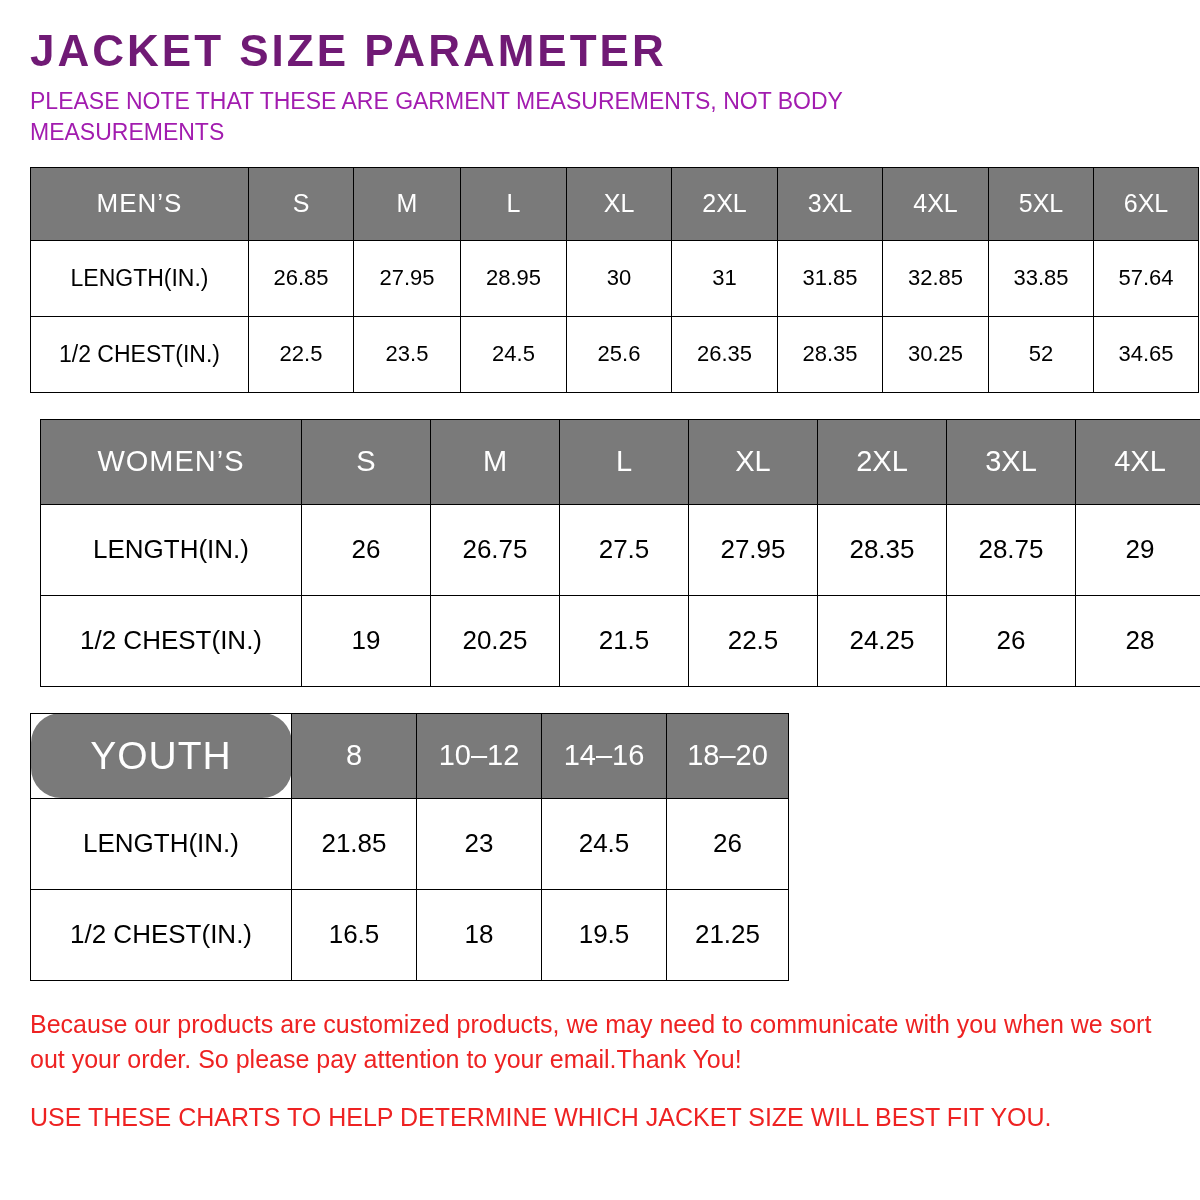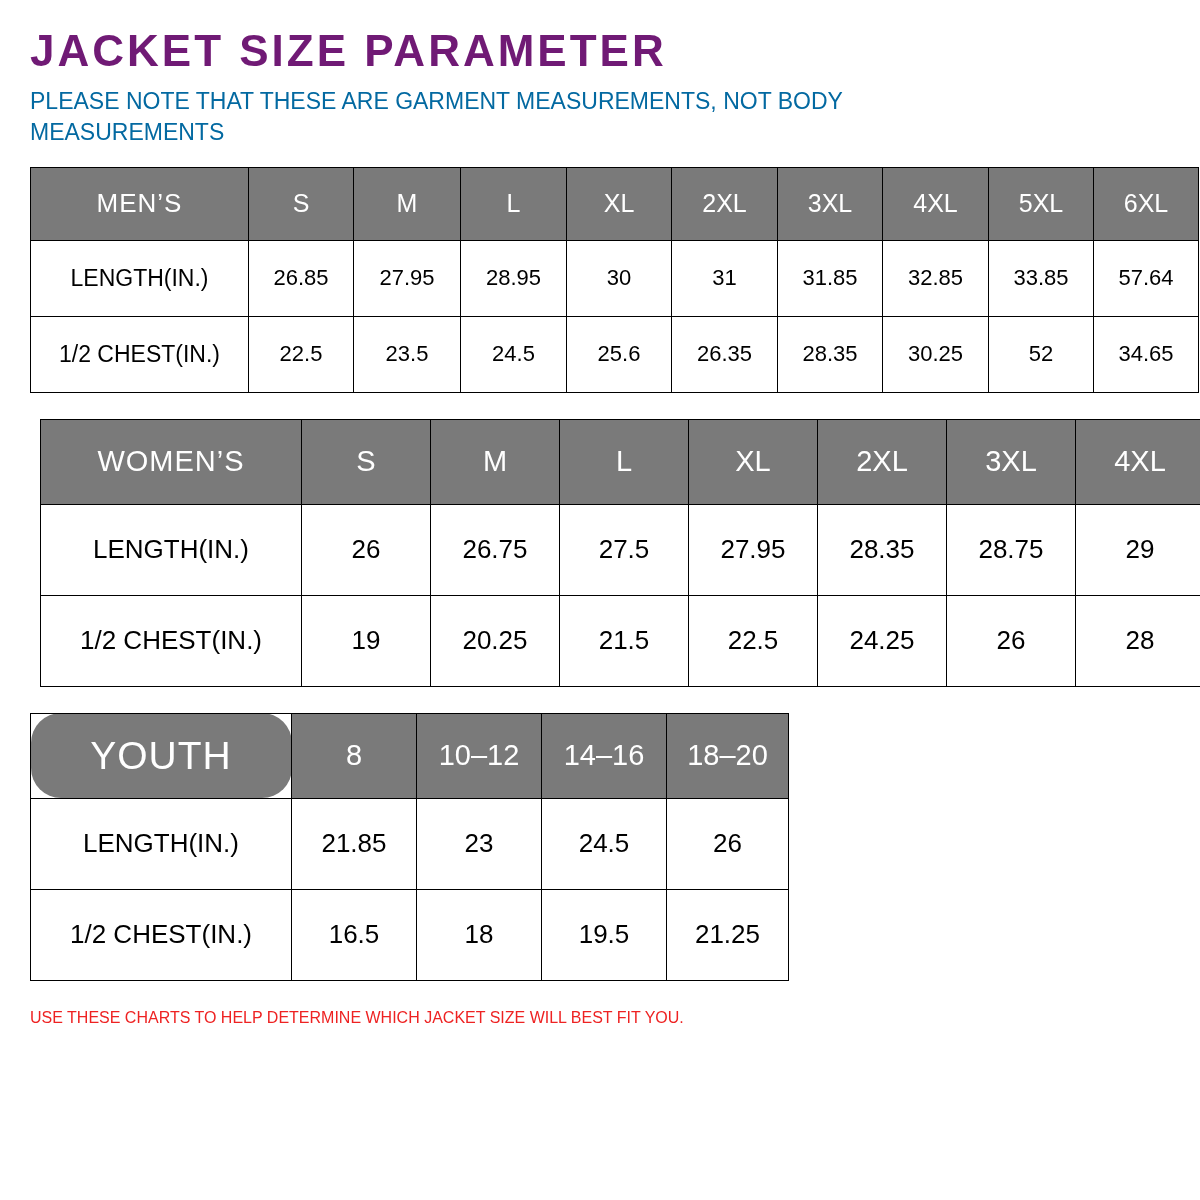--- a/index.html
+++ b/index.html
@@ -24,21 +24,21 @@
   .title {
     font-size: 44px;
     font-weight: bold;
     letter-spacing: 3px;
     color: #701a75;
     line-height: 1.05;
     margin: 0 0 12px 0;
     white-space: nowrap;
   }
   .subnote {
-    color: #0369a1;
+    color: #a21caf;
     font-size: 23px;
     line-height: 1.32;
     max-width: 930px;
     margin: 0 0 20px 0;
   }
   table.size-table {
     border-collapse: collapse;
     table-layout: fixed;
     margin-bottom: 26px;
     border: 1px solid #000000;
@@ -75,21 +75,21 @@
 
   .footnote {
     color: #ee2222;
     font-size: 25px;
     line-height: 1.42;
     margin: 6px 0 0 0;
     max-width: 1140px;
   }
   .footnote2 {
     color: #ee2222;
-    font-size: 16px;
+    font-size: 25px;
     line-height: 1.4;
     margin: 22px 0 0 0;
     max-width: 1140px;
   }
 </style>
 </head>
 <body>
 
 <div class="page">
 
@@ -198,15 +198,16 @@
       <tr>
         <td class="lbl">1/2 CHEST(IN.)</td>
         <td>16.5</td>
         <td>18</td>
         <td>19.5</td>
         <td>21.25</td>
       </tr>
     </tbody>
   </table>
 
+  <p class="footnote">Because our products are customized products, we may need to communicate with you when we sort out your order. So please pay attention to your email.Thank You!</p>
   <p class="footnote2">USE THESE CHARTS TO HELP DETERMINE WHICH JACKET SIZE WILL BEST FIT YOU.</p>
 
 </div>
 
 </body></html>

